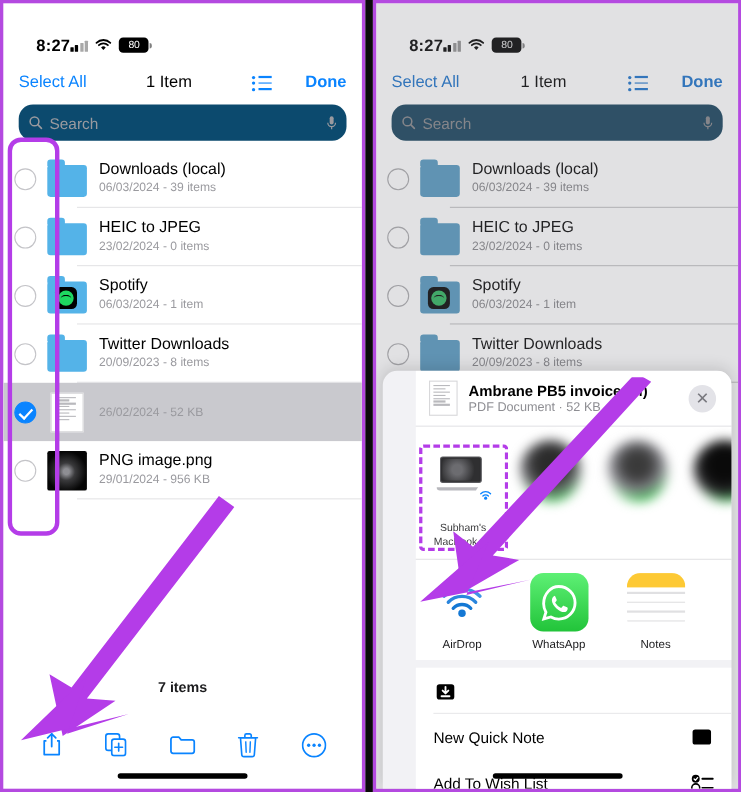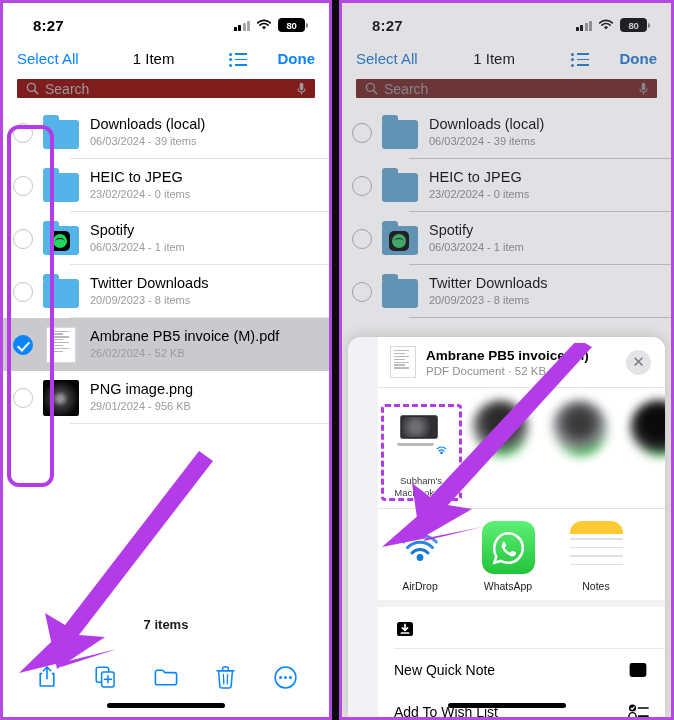--- a/index.html
+++ b/index.html
@@ -18,50 +18,50 @@
     border: 3px solid #b44ae0;
     background: #ffffff;
     overflow: hidden;
   }
   .phone.left  { margin-right: 4px; }
   .phone.right { margin-left: 3px; width: 335px; }
 
   
   .statusbar {
     height: 38px; display: flex; align-items: center;
-    justify-content: space-between; padding: 6px 24px 0 30px;
+    padding: 6px 24px 0 30px; margin-top: 16px;
   }
   .clock { font-size: 15px; font-weight: bold; color: #000; letter-spacing: .2px; }
   .status-icons { display: flex; align-items: center; gap: 6px; }
   .bars { display: flex; align-items: flex-end; gap: 1.5px; height: 11px; }
   .bars i { width: 3px; background: #000; border-radius: .5px; display: block; }
   .bars i:nth-child(1){ height:4px; } .bars i:nth-child(2){ height:6px; }
   .bars i:nth-child(3){ height:8px; background:#a8a8a8; } .bars i:nth-child(4){ height:10px; background:#a8a8a8; }
   .wifi svg { display: block; }
   .battery { position: relative; width: 27px; height: 14px; background:#000; border-radius:4px;
              display:flex; align-items:center; justify-content:center; }
-  .battery span { color:#fff; font-size:9.5px; font-weight:bold; letter-spacing:-.2px; }
+  .battery span { color:#fff; font-size:9.5px; font-weight:normal; letter-spacing:-.2px; }
   .battery::after { content:""; position:absolute; right:-3px; top:4.5px; width:2px; height:5px;
                     background:#000; border-radius:0 2px 2px 0; opacity:.5; }
 
   
   .navbar { height: 34px; display:flex; align-items:center; padding: 0 14px; }
   .nav-left  { color:#0a84ff; font-size:15px; flex:0 0 auto; }
   .nav-title { flex:1; text-align:center; font-size:15px; font-weight:normal; color:#000; }
   .nav-right { display:flex; align-items:flex-end; gap:31px; }
   .nav-done  { color:#0a84ff; font-size:15px; font-weight:600; }
   .listicon { width:18px; height:14px; display:flex; flex-direction:column; justify-content:space-between; }
   .listicon em { display:flex; align-items:center; gap:3px; height:3px; }
   .listicon em b { width:3px; height:3px; border-radius:50%; background:#0a84ff; display:block; }
   .listicon em s { flex:1; height:1.8px; background:#0a84ff; display:block; text-decoration:none; }
 
   
   .searchwrap { padding: 4px 14px 8px; }
   .searchbar {
-    height: 19px; background:#7f1d1d; border-radius:1px;
+    height: 33px; background:#0c4a6e; border-radius:13px;
     display:flex; align-items:center; padding: 0 9px; gap:6px;
   }
   .searchbar .ph { flex:1; color:#9a9a9f; font-size:14px; }
 
   
   .filelist { position: relative; }
   .row { display:flex; align-items:center; height:53px; padding-left:10px; position:relative; }
   .row.selected { background:#c9c9ce; }
   .row .sep { position:absolute; left:67px; right:0; bottom:0; height:1px; background:#e4e4e6; }
   .row:last-child .sep { background:#e4e4e6; }
@@ -297,21 +297,20 @@
               <s class="sh"></s>
               <s class="md"></s>
               <s class="sh"></s>
               <s class="md"></s>
               <s class="sh"></s>
               <s class="md"></s>
               <s class="sh"></s>
             </div>
         </div>
         <div class="meta">
-          <div class="fname">Ambrane PB5 invoice (M).pdf</div>
           <div class="fsub">26/02/2024 - 52 KB</div>
         </div>
       </div>
 
 
       <div class="row">
         <div class="cb"></div>
         <div class="thumb">
             <div class="th-photo dark"></div>
           </div>

